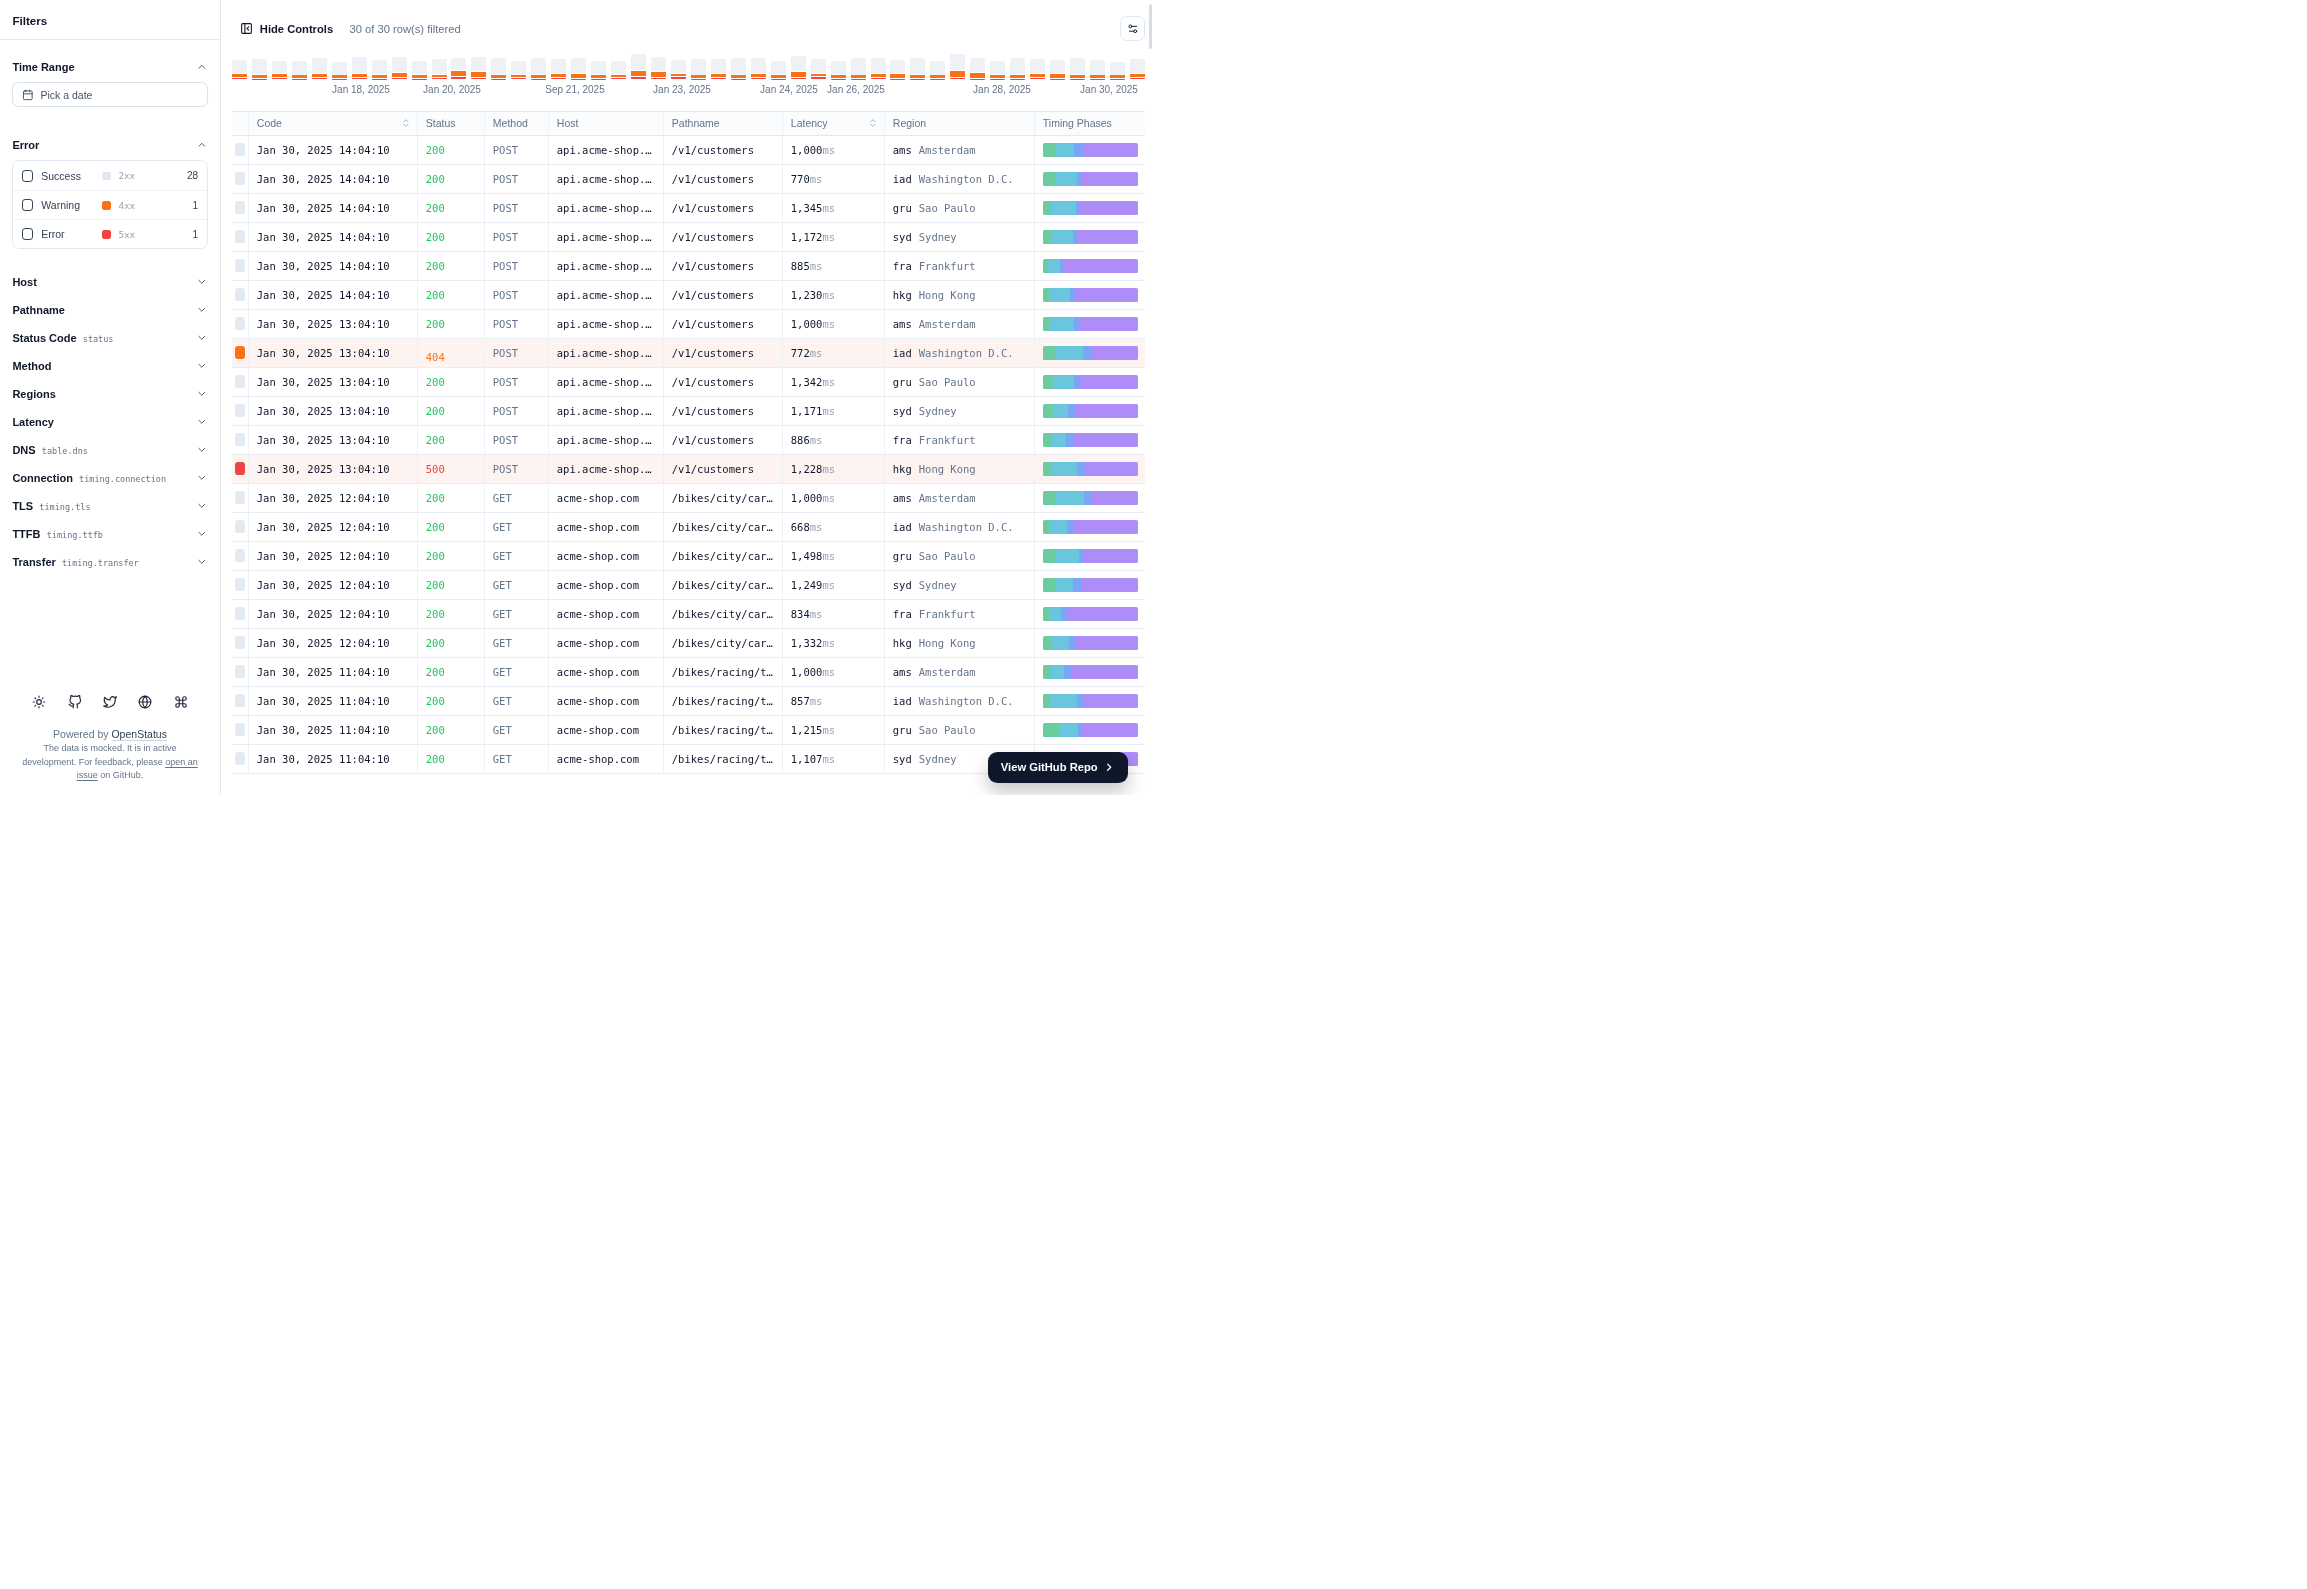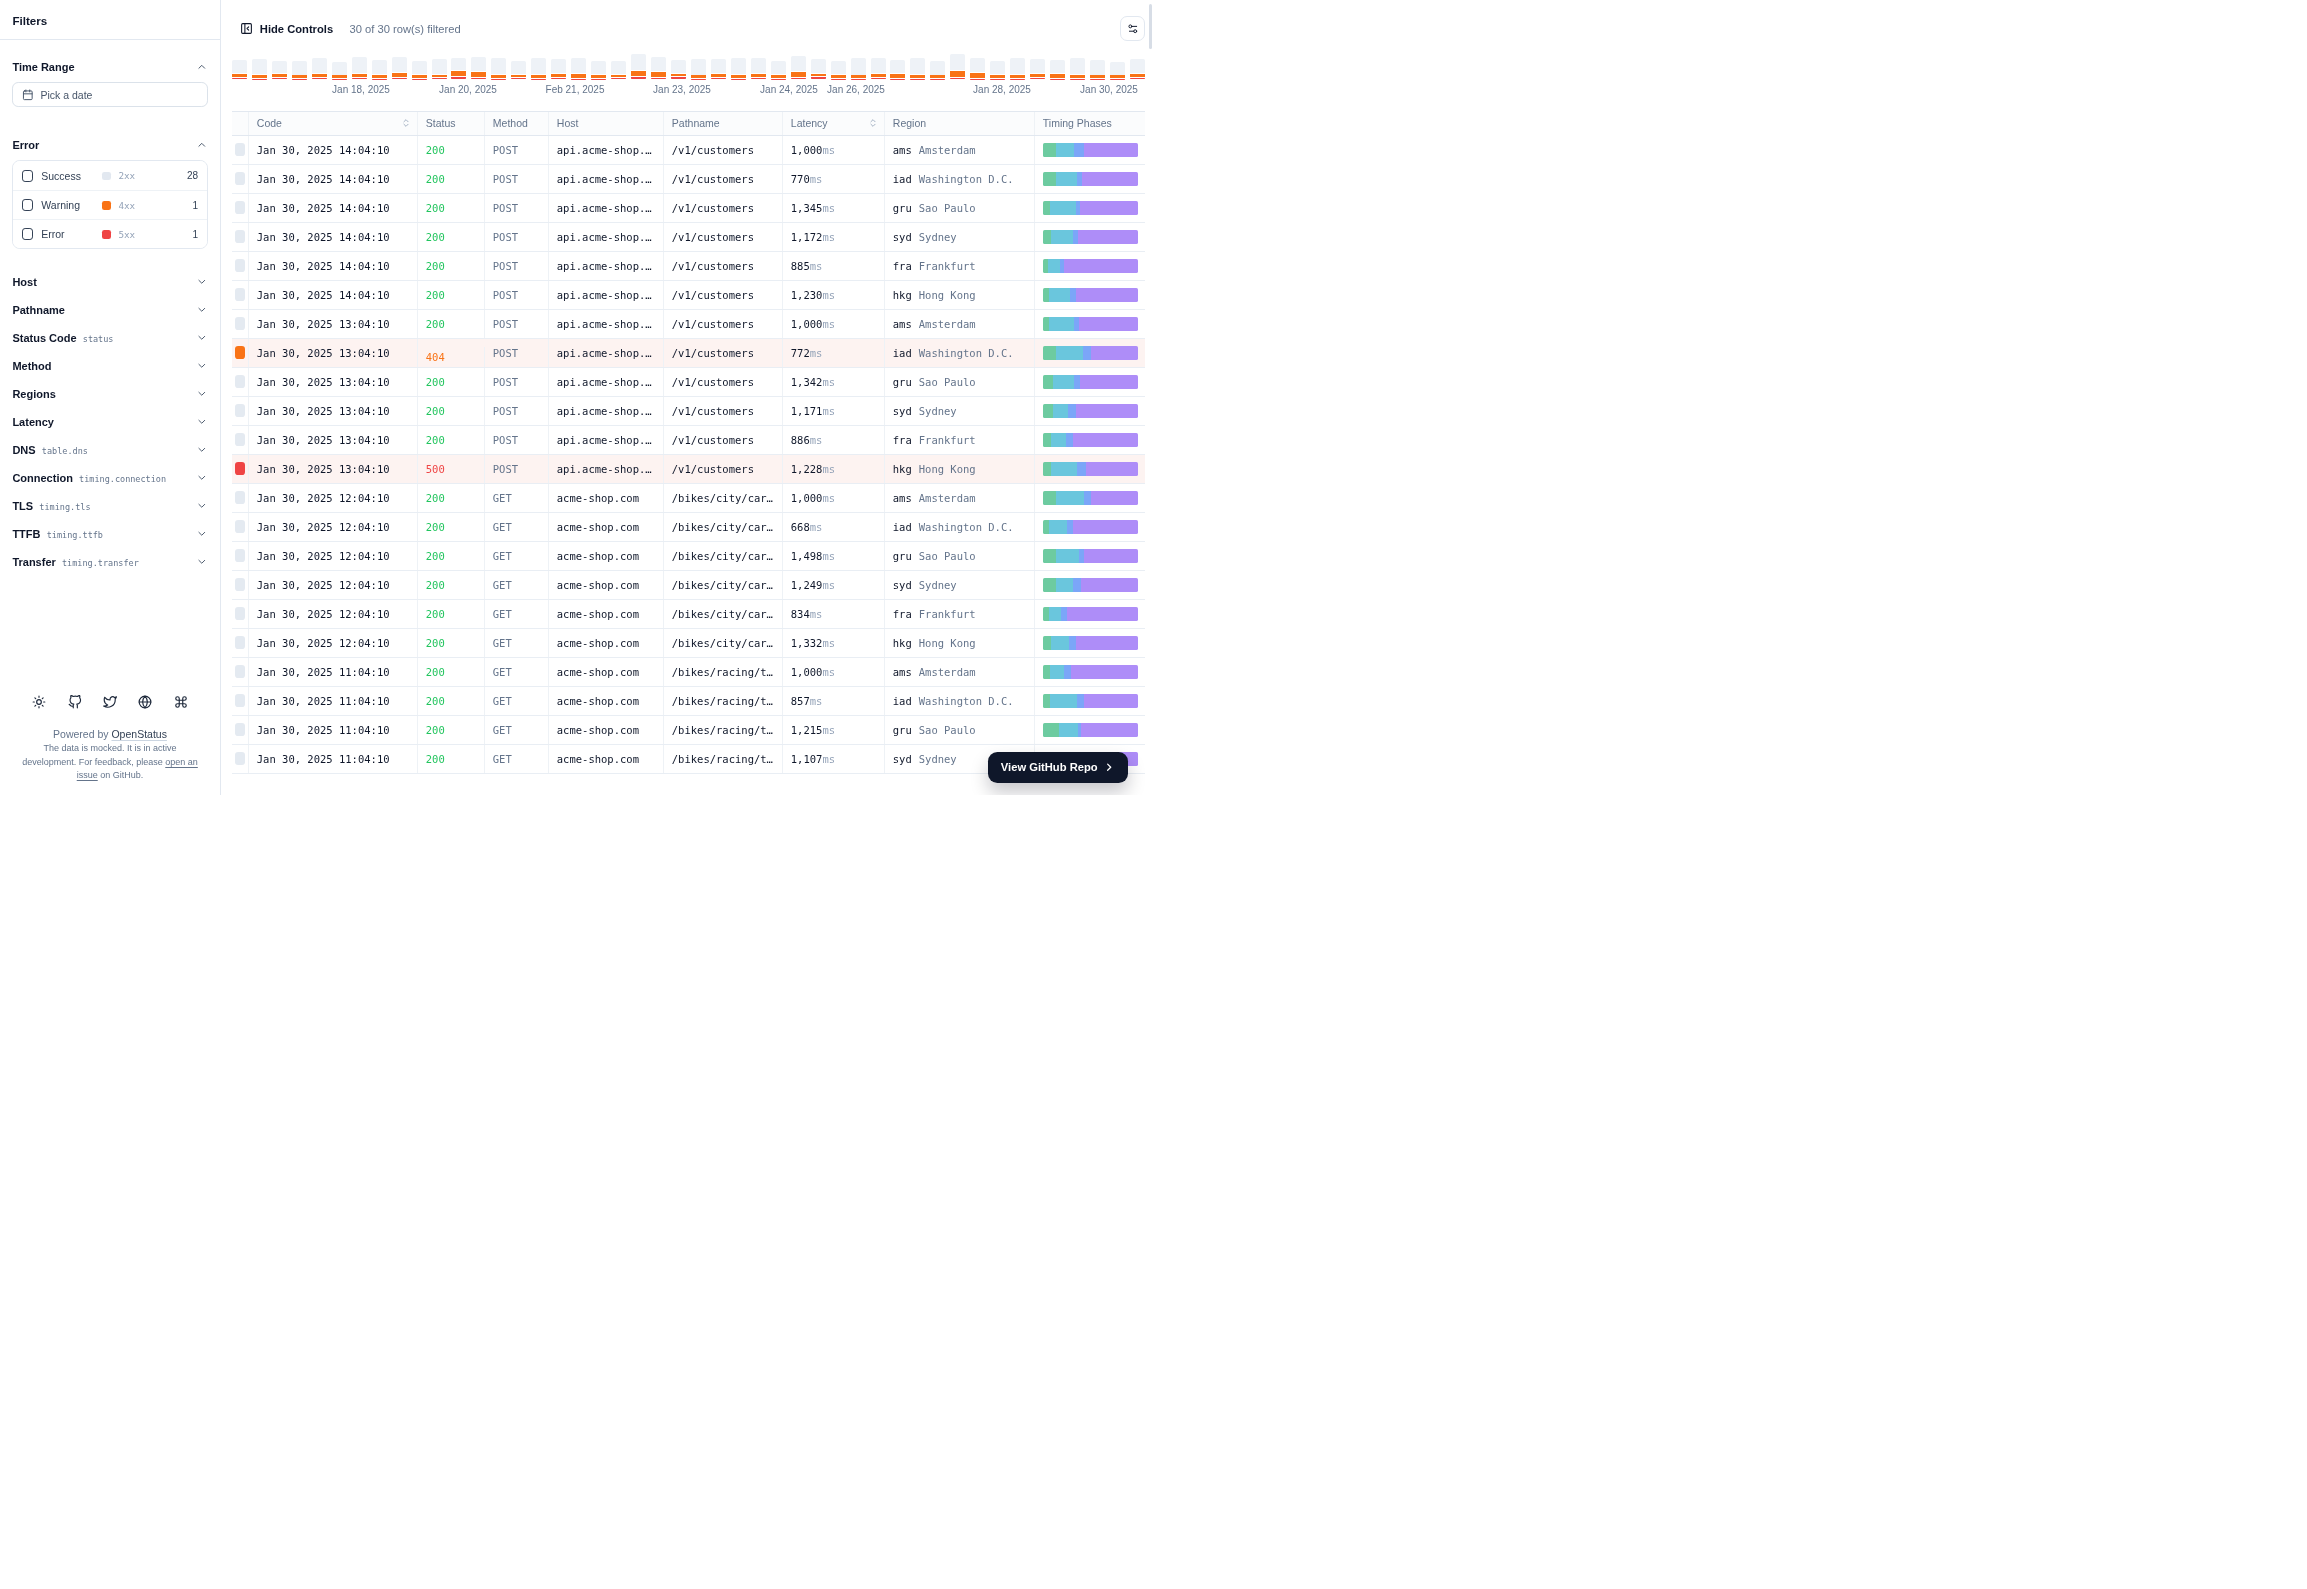--- a/index.html
+++ b/index.html
@@ -543,22 +543,22 @@
           <span class="seg e" style="height:0.8px"></span>
         </div>
         <div class="bar">
           <span class="seg s" style="height:14px"></span>
           <span class="seg w" style="height:3.1px"></span>
           <span class="seg e" style="height:1.6px"></span>
         </div>
       </div>
     <div class="xlabels">
         <span class="xlabel" style="left: 129px;">Jan 18, 2025</span>
-        <span class="xlabel" style="left: 236px;">Jan 20, 2025</span>
-        <span class="xlabel" style="left: 343px;">Feb 21, 2025</span>
+        <span class="xlabel" style="left: 220px;">Jan 20, 2025</span>
+        <span class="xlabel" style="left: 343px;">Sep 21, 2025</span>
         <span class="xlabel" style="left: 450px;">Jan 23, 2025</span>
         <span class="xlabel" style="left: 557px;">Jan 24, 2025</span>
         <span class="xlabel" style="left: 624px;">Jan 26, 2025</span>
         <span class="xlabel" style="left: 770px;">Jan 28, 2025</span>
         <span class="xlabel" style="left: 877px;">Jan 30, 2025</span>
       </div>
   </div>
 
   <div class="table">
     <div class="thead">

